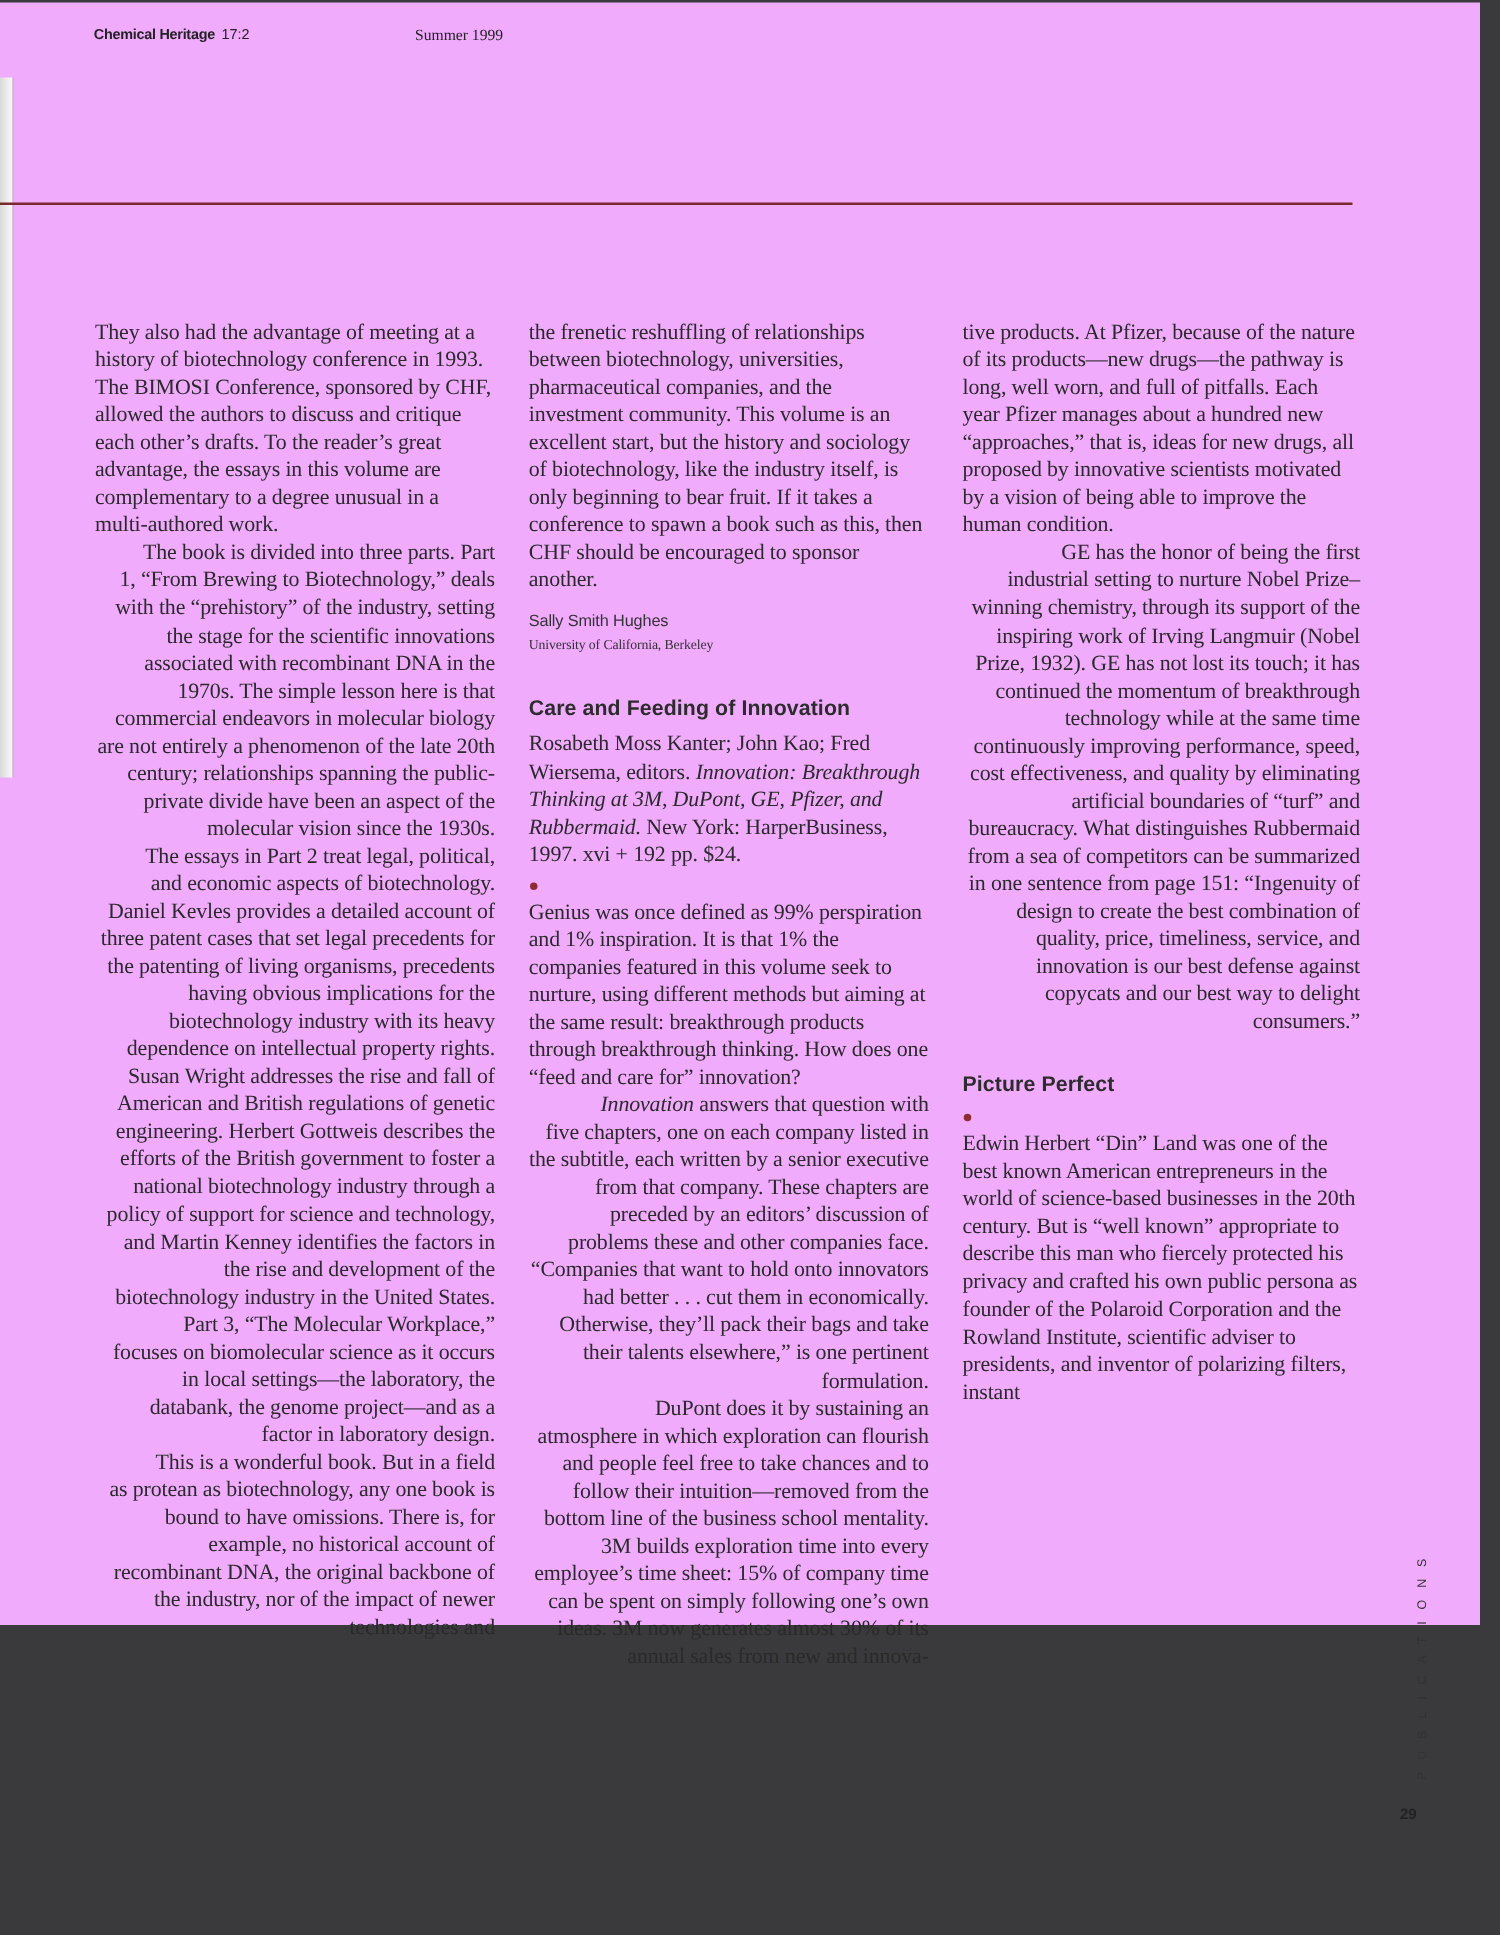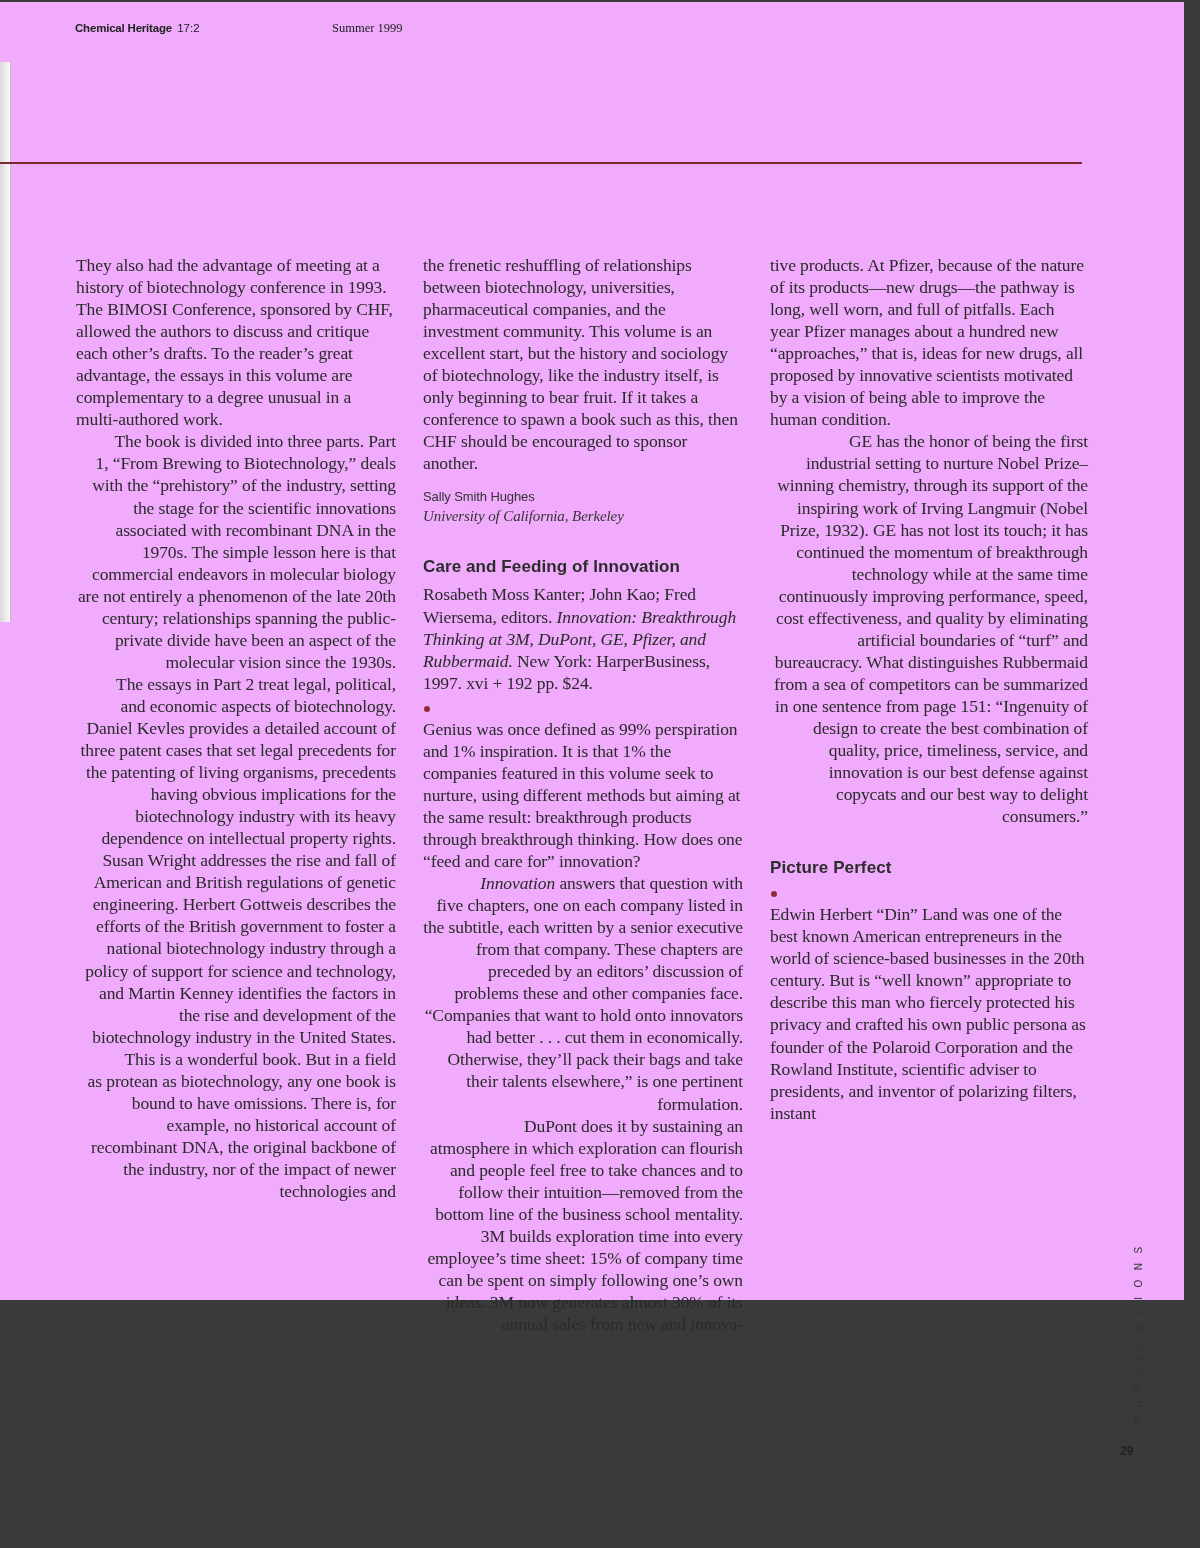--- a/index.html
+++ b/index.html
@@ -35,21 +35,21 @@
   }
   .col1 { left: 76px; }
   .col2 { left: 423px; }
   .col3 { left: 770px; width: 318px; }
   .col p { margin: 0; }
   .col p.indent { text-indent: 30px; text-align: right; }
   .byline-name {
     font-family: "Liberation Sans", "DejaVu Sans", sans-serif; font-size: 13px; color: #333;
     margin-top: 14px !important; line-height: 18px;
   }
-  .byline-affil { font-style: italic; font-size: 15px; line-height: 20px; color: #333; }
+  .byline-affil { font-size: 11px; line-height: 20px; color: #333; }
   .section-title {
     font-family: "Liberation Sans", "DejaVu Sans", sans-serif; font-weight: bold; font-size: 17px;
     color: #2c2c2c; margin-top: 30px !important; margin-bottom: 5px !important; line-height: 22px;
     letter-spacing: 0.1px;
   }
   .citation { line-height: 22.05px; }
   .citation .authors { font-weight: normal; }
   .citation em { font-style: italic; }
   .bullet {
     display: block; width: 6px; height: 6px; border-radius: 50%; background: #8e2b32;
@@ -77,20 +77,21 @@
     <span class="issue">17:2</span>
   </div>
   <div class="season">Summer 1999</div>
 
   <div class="rule"></div>
 
   <div class="col col1">
     <p>They also had the advantage of meeting at a history of biotechnology conference in 1993. The BIMOSI Conference, sponsored by CHF, allowed the authors to discuss and critique each other’s drafts. To the reader’s great advantage, the essays in this volume are complementary to a degree unusual in a multi-authored work.</p>
     <p class="indent">The book is divided into three parts. Part 1, “From Brewing to Biotechnology,” deals with the “prehistory” of the industry, setting the stage for the scientific innovations associated with recombinant DNA in the 1970s. The simple lesson here is that commercial endeavors in molecular biology are not entirely a phenomenon of the late 20th century; relationships spanning the public-private divide have been an aspect of the molecular vision since the 1930s.</p>
     <p class="indent">The essays in Part 2 treat legal, political, and economic aspects of biotechnology. Daniel Kevles provides a detailed account of three patent cases that set legal precedents for the patenting of living organisms, precedents having obvious implications for the biotechnology industry with its heavy dependence on intellectual property rights. Susan Wright addresses the rise and fall of American and British regulations of genetic engineering. Herbert Gottweis describes the efforts of the British government to foster a national biotechnology industry through a policy of support for science and technology, and Martin Kenney identifies the factors in the rise and development of the biotechnology industry in the United States.</p>
+    <p class="indent">Part 3, “The Molecular Workplace,” focuses on biomolecular science as it occurs in local settings—the laboratory, the databank, the genome project—and as a factor in laboratory design.</p>
     <p class="indent">This is a wonderful book. But in a field as protean as biotechnology, any one book is bound to have omissions. There is, for example, no historical account of recombinant DNA, the original backbone of the industry, nor of the impact of newer technologies and</p>
   </div>
 
   <div class="col col2">
     <p>the frenetic reshuffling of relationships between biotechnology, universities, pharmaceutical companies, and the investment community. This volume is an excellent start, but the history and sociology of biotechnology, like the industry itself, is only beginning to bear fruit. If it takes a conference to spawn a book such as this, then CHF should be encouraged to sponsor another.</p>
     <p class="byline-name">Sally Smith Hughes</p>
     <p class="byline-affil">University of California, Berkeley</p>
 
     <p class="section-title">Care and Feeding of Innovation</p>
     <p class="citation">

